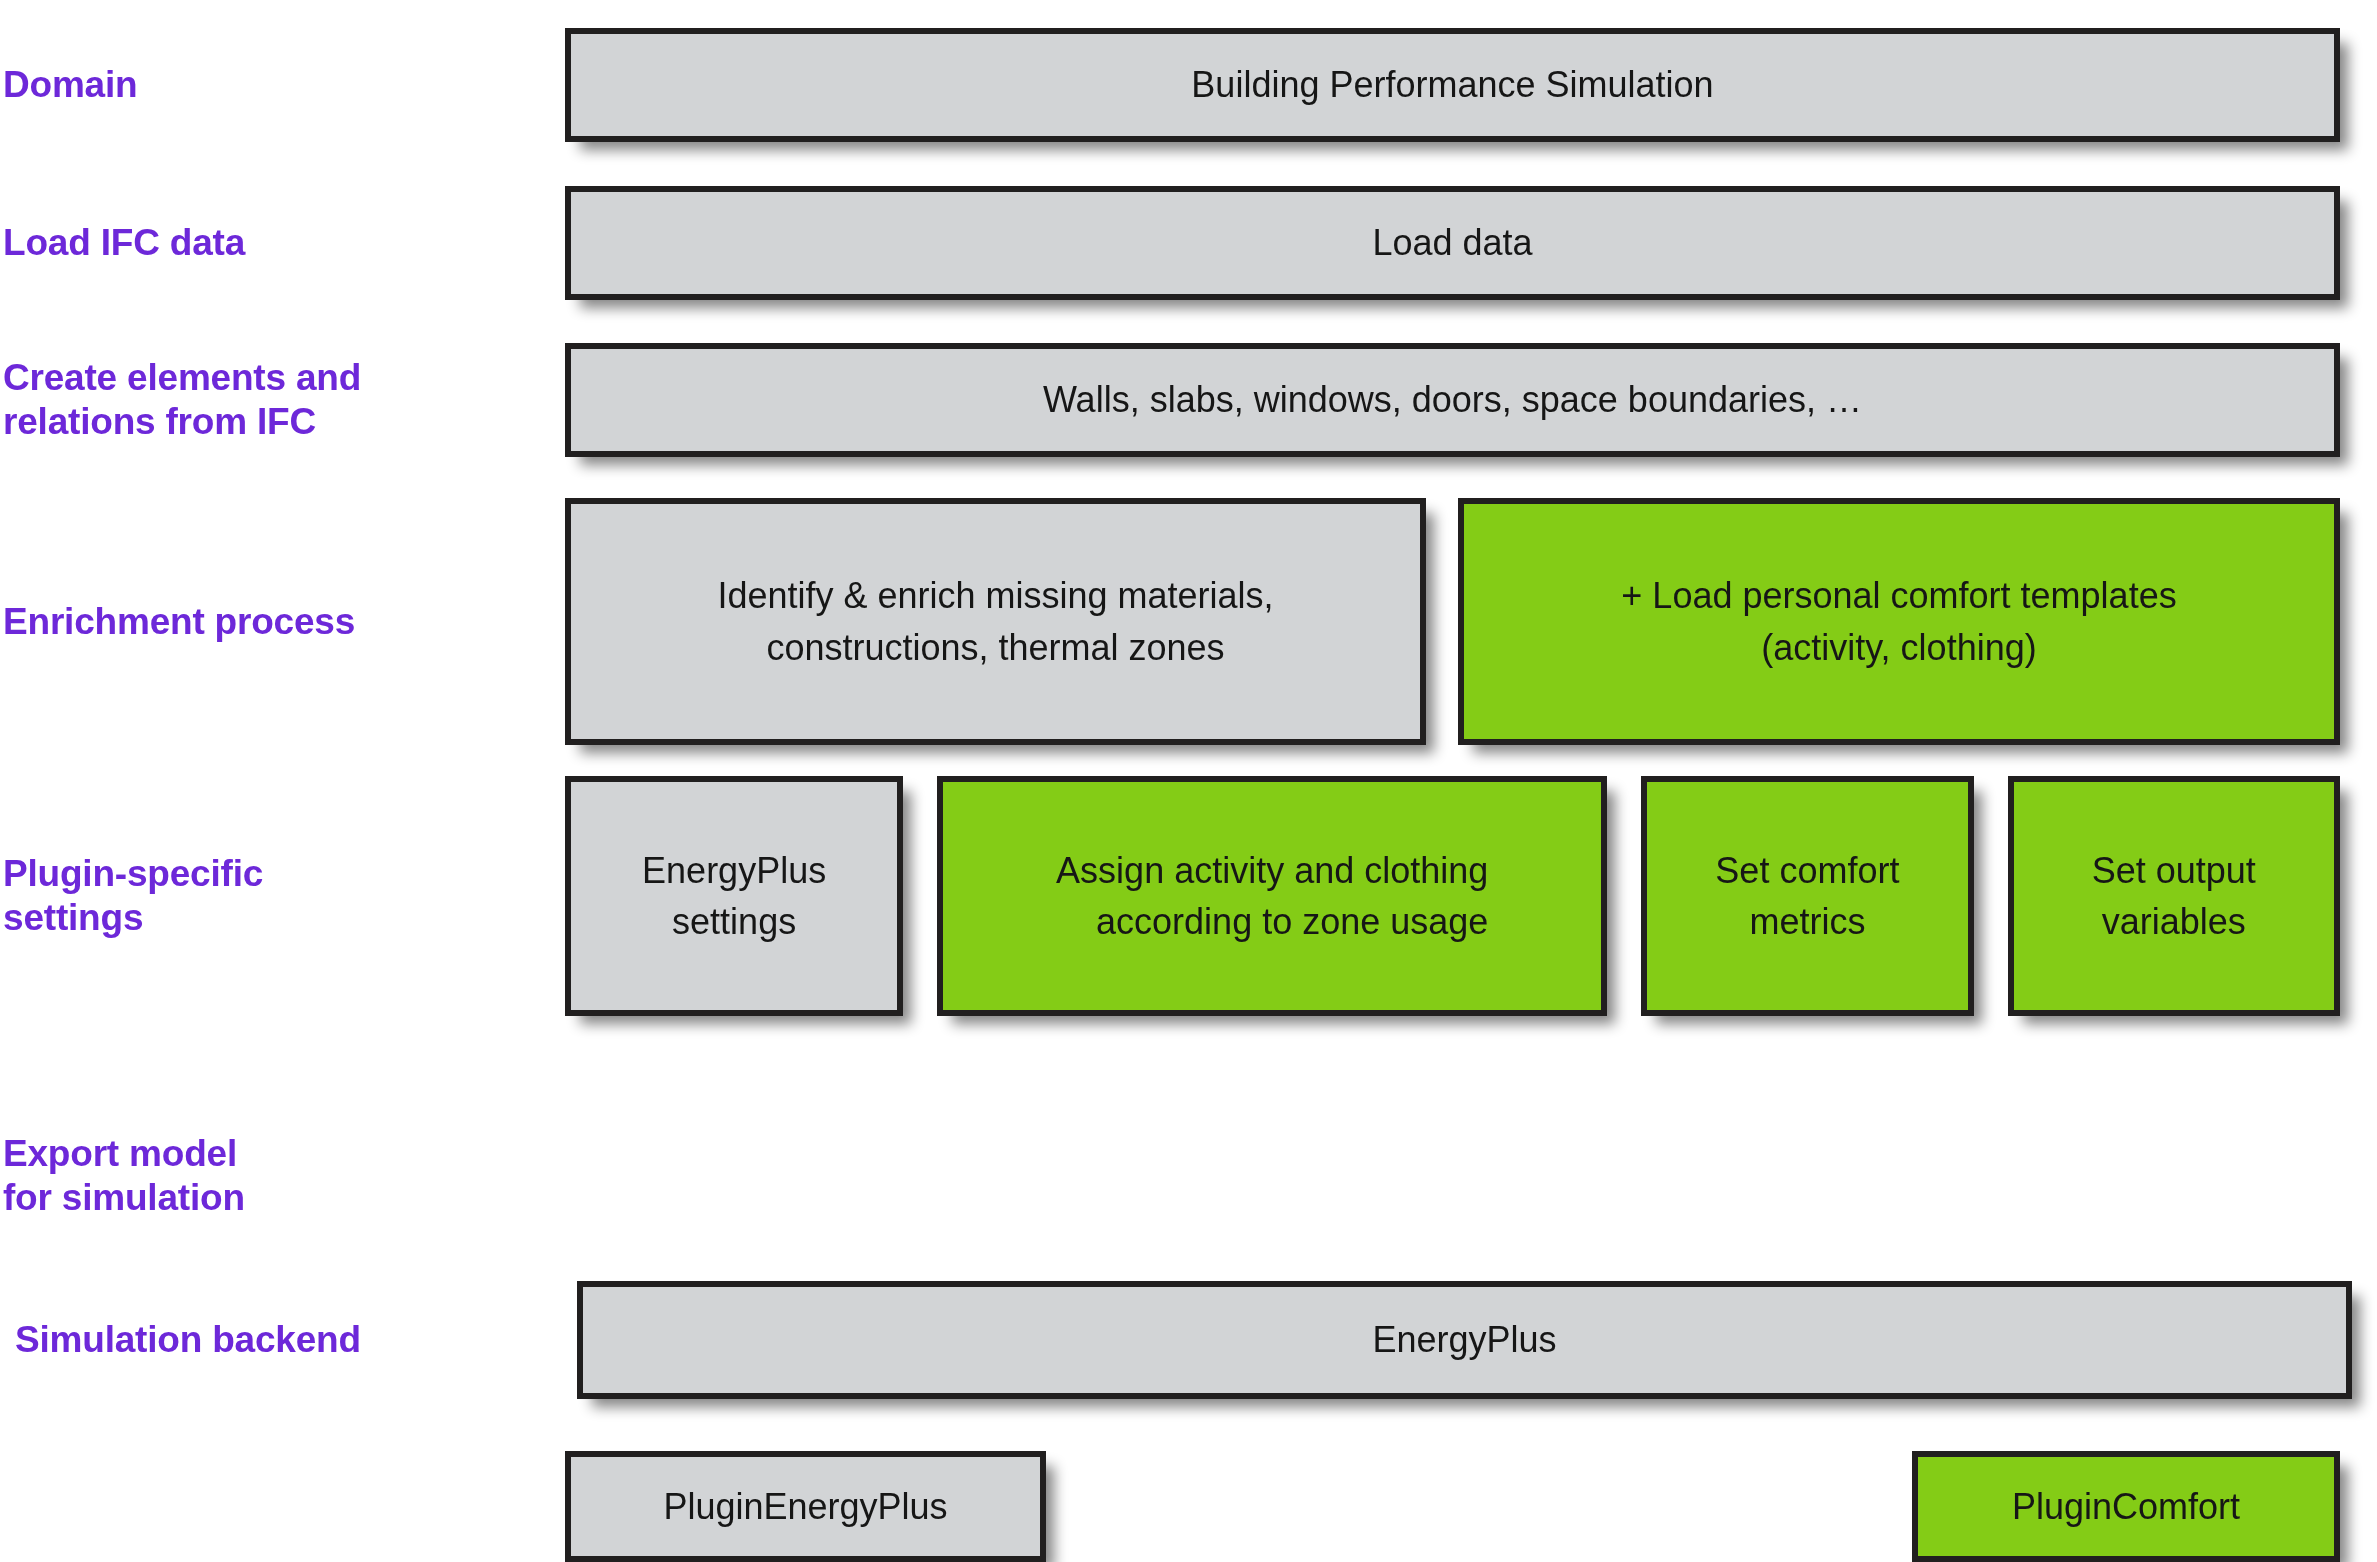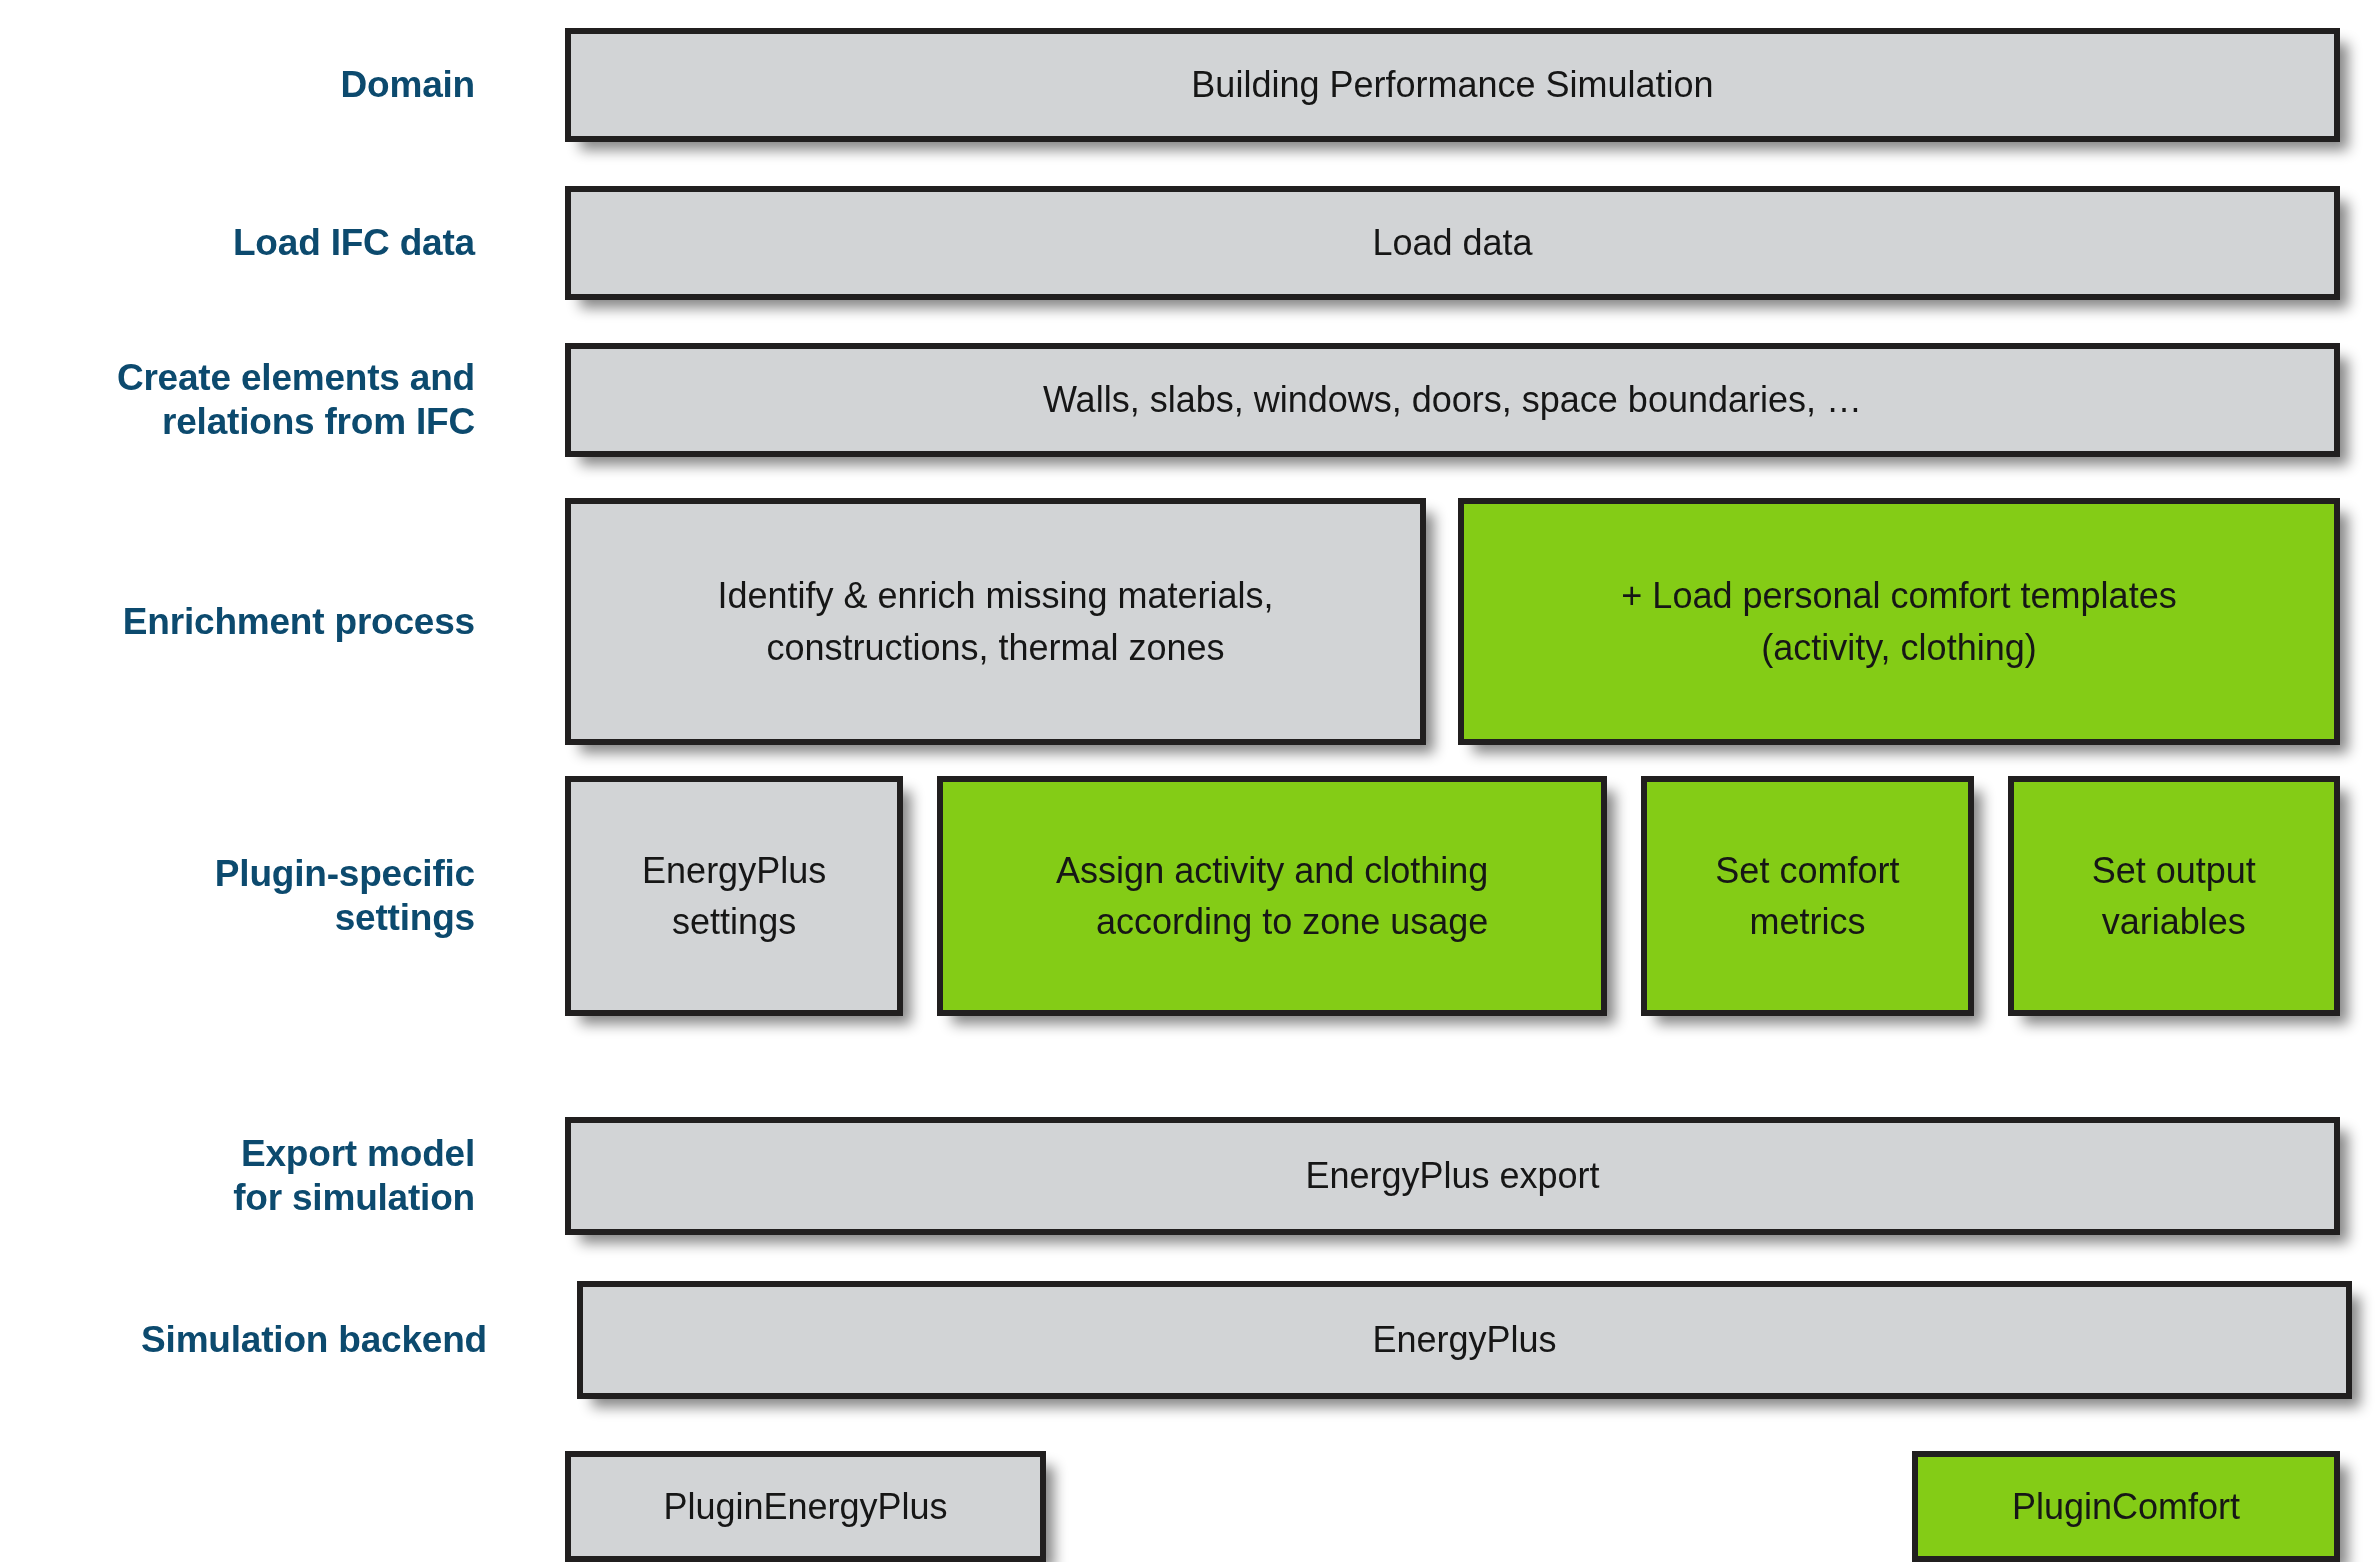--- a/index.html
+++ b/index.html
@@ -27,25 +27,25 @@
     left: 0;
     width: 2377px;
     display: flex;
     align-items: center;
   }
 
   .row-label {
     position: absolute;
     right: 1902px;           
     width: 472px;
-    text-align: right;
+    text-align: left;
     font-weight: bold;
     font-size: 37px;
     line-height: 1.18;
-    color: #0c4a6e;
+    color: #6d28d9;
     letter-spacing: -0.2px;
     white-space: pre-line;
   }
 
   .boxes {
     position: absolute;
     left: 565px;
     right: 37px;
     display: flex;
     align-items: stretch;
@@ -158,23 +158,20 @@
       <div class="box white plugin-comfort">Set comfort
 metrics</div>
       <div class="box white plugin-output">Set output
 variables</div>
     </div>
   </div>
 
   <div class="row" id="row-export" style="top: 1117px; height: 118px;">
     <div class="row-label">Export model
 for simulation</div>
-    <div class="boxes" style="height: 118px;">
-      <div class="box full">EnergyPlus export</div>
-    </div>
   </div>
 
   <div class="row" id="row-backend" style="top: 1281px; height: 118px; margin-left: 12px;">
     <div class="row-label">Simulation backend</div>
     <div class="boxes" style="height: 118px;">
       <div class="box full">EnergyPlus</div>
     </div>
   </div>
 
   <div class="row" id="row-legend" style="top: 1451px; height: 111px;">

